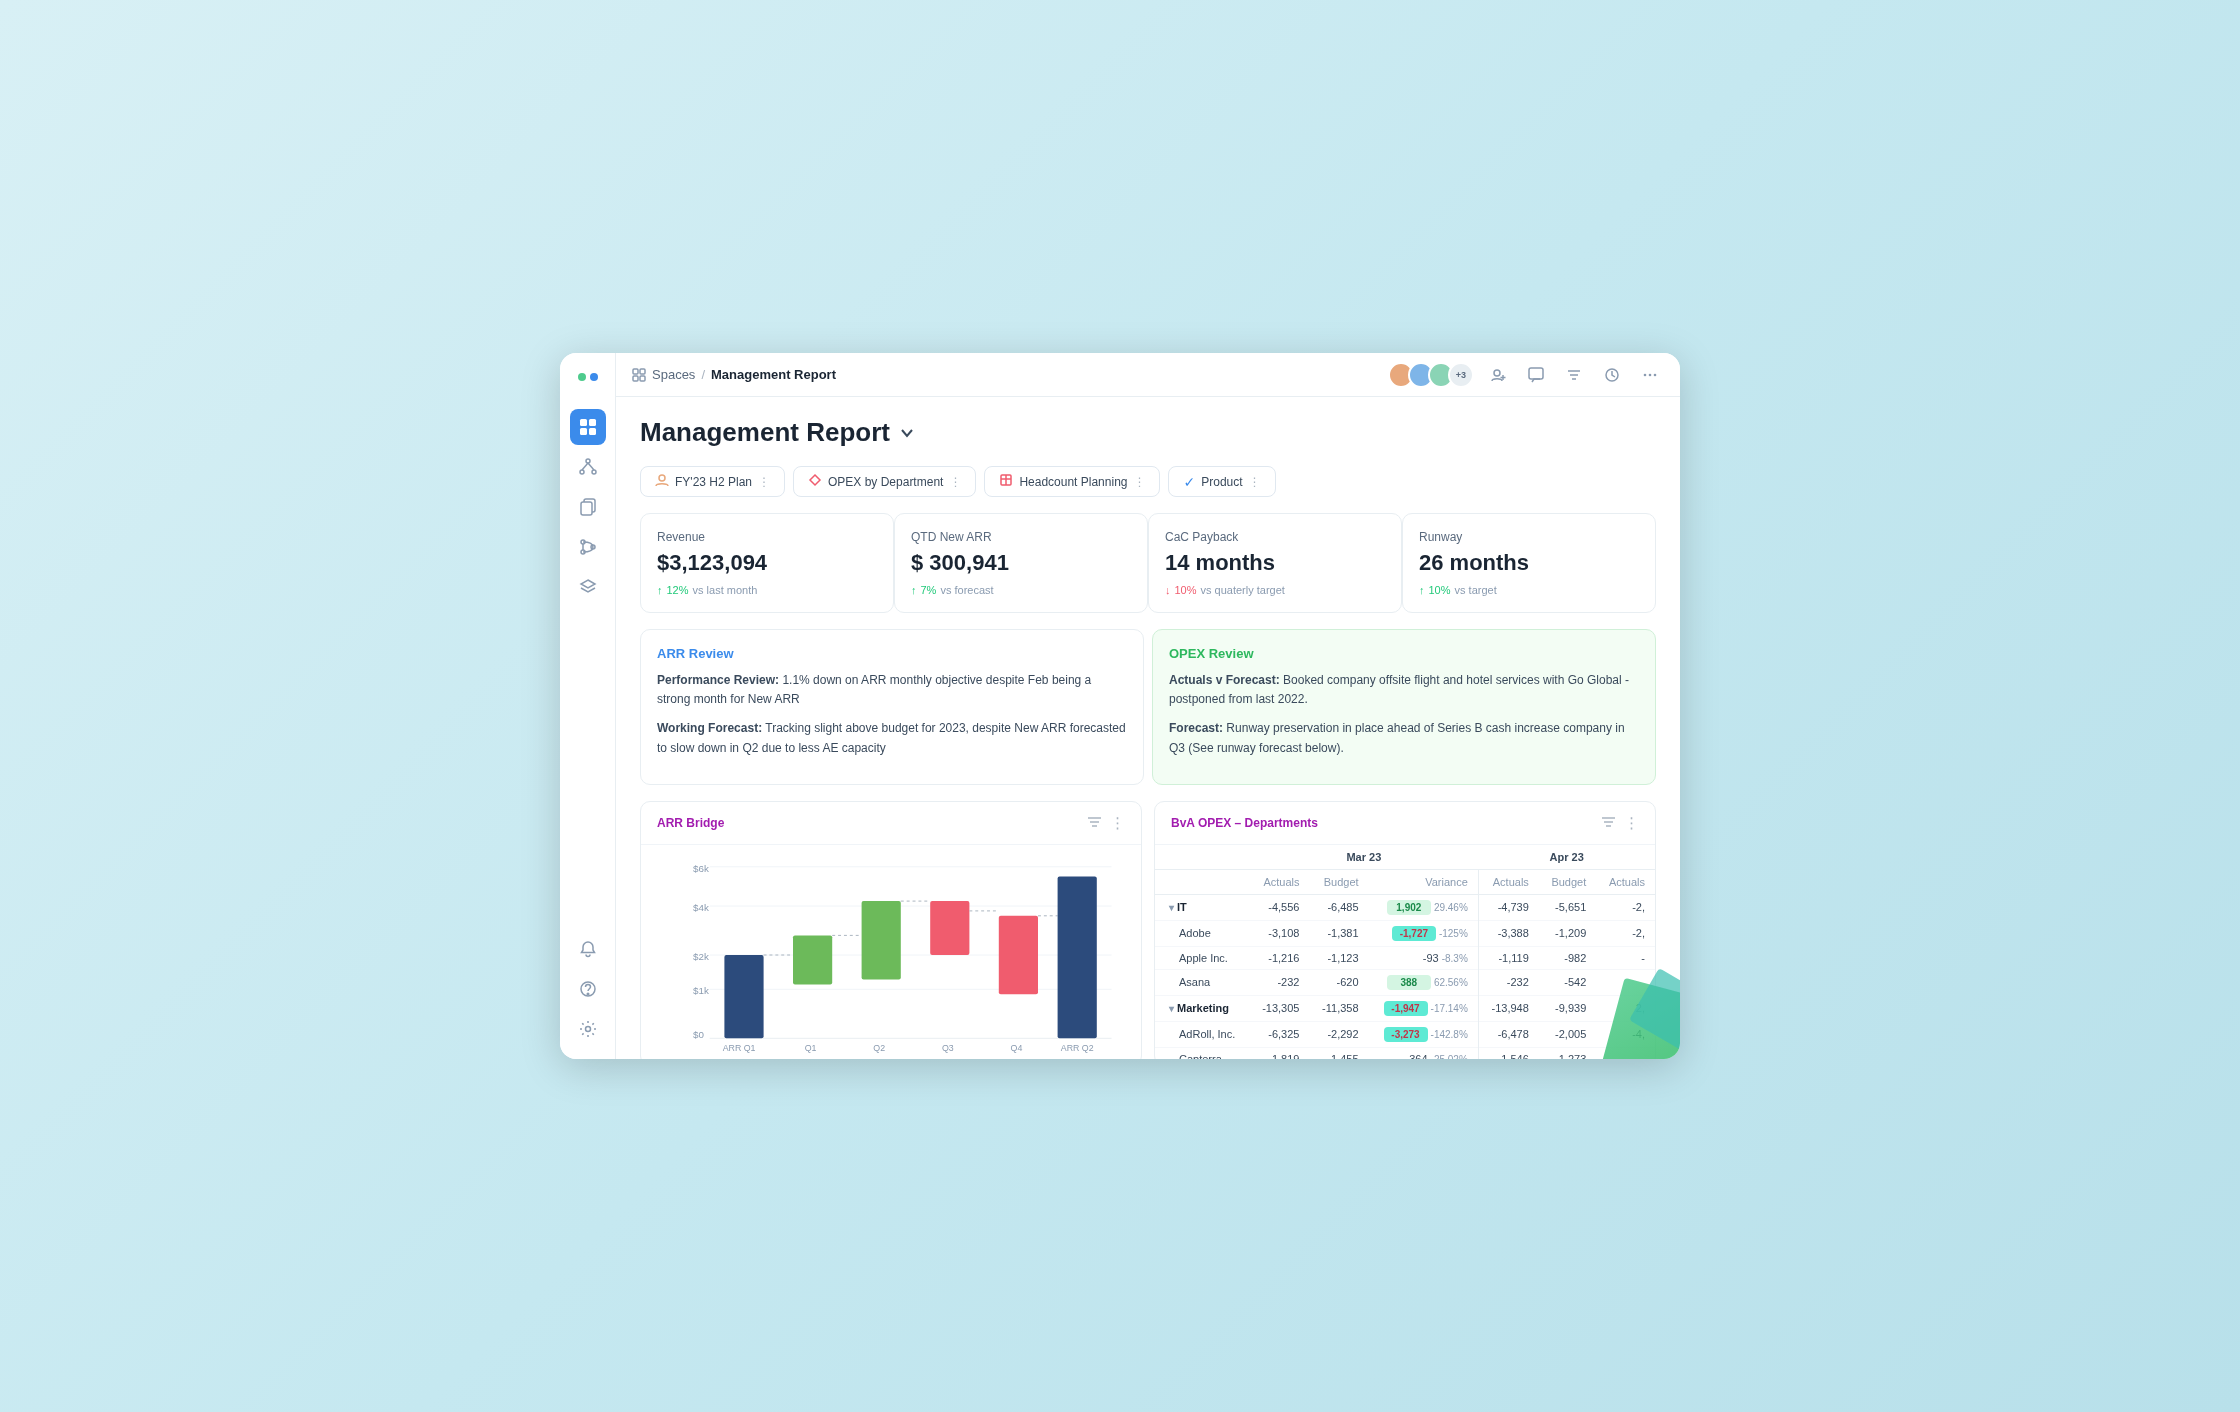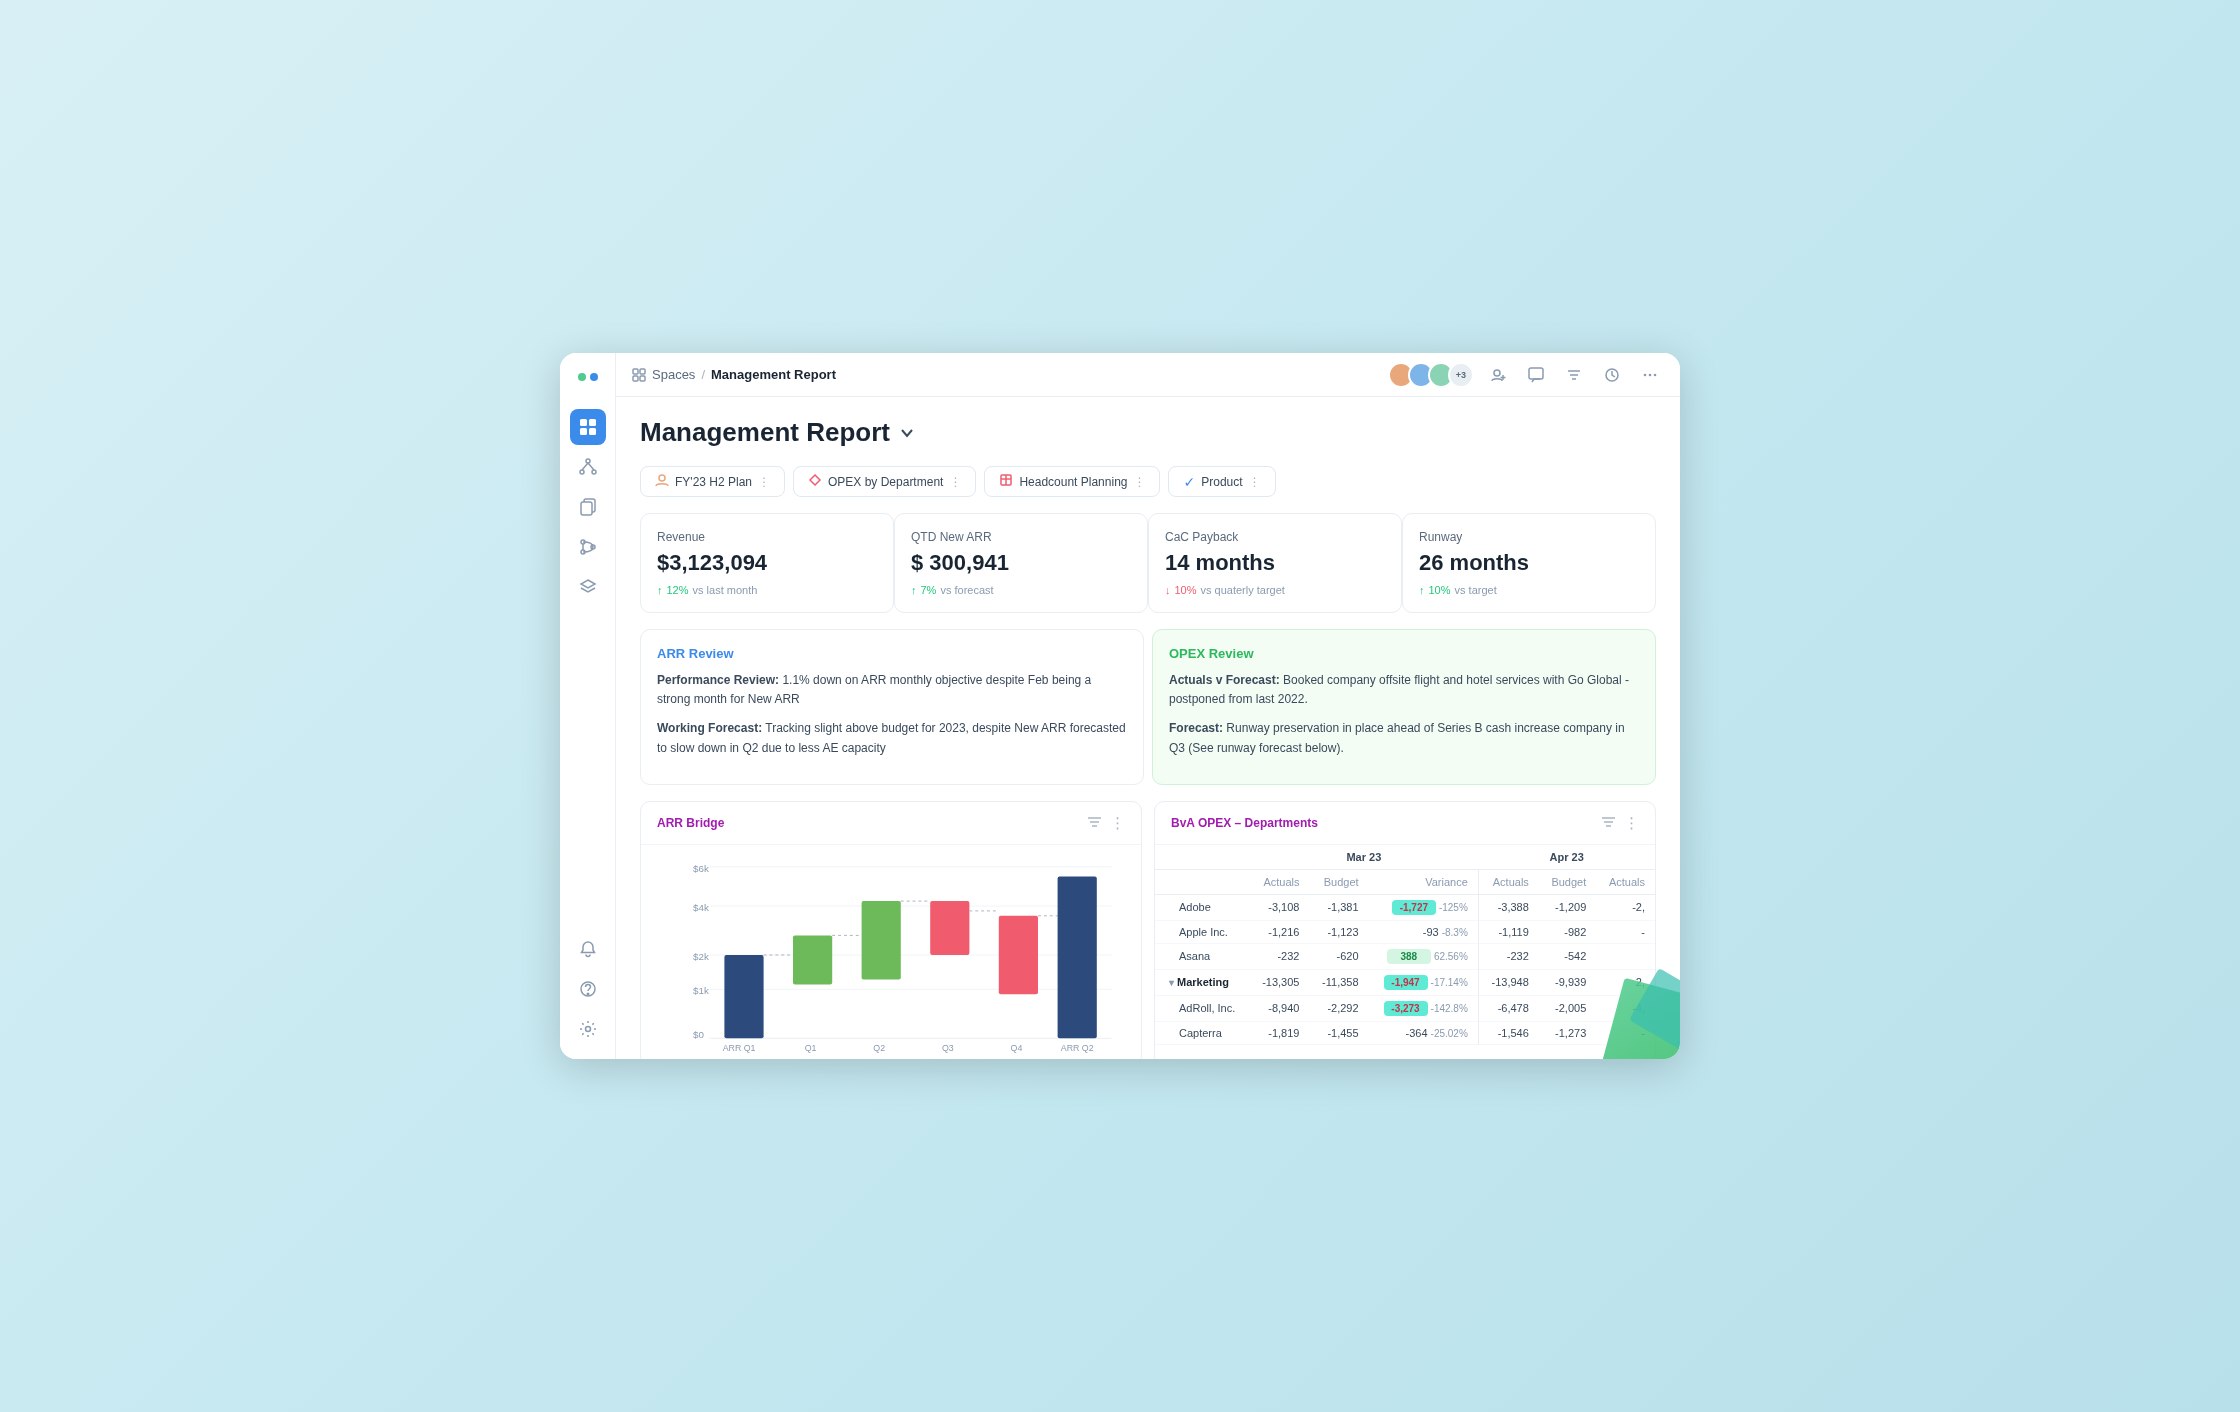--- a/index.html
+++ b/index.html
@@ -641,20 +641,29 @@
                   <th style="text-align:left;padding-left:14px;"></th>
                   <th>Actuals</th>
                   <th>Budget</th>
                   <th>Variance</th>
                   <th style="border-left:1px solid #e8eef2;">Actuals</th>
                   <th>Budget</th>
                   <th>Actuals</th>
                 </tr>
               </thead>
               <tbody id="bva-tbody">
+              <tr class="category-row">
+                    <td style="padding-left: 14px; text-align: left;"><span style="color:#8a9bb0;font-size:10px;margin-right:3px;">▾</span>IT</td>
+                    <td>-4,556</td>
+                    <td>-6,485</td>
+                    <td><span class="badge badge-green">1,902</span> <span style="color:#8a9bb0;font-size:10px;">29.46%</span></td>
+                    <td style="border-left: 1px solid rgb(232, 238, 242);">-4,739</td>
+                    <td>-5,651</td>
+                    <td>-2,</td>
+                  </tr>
                   <tr>
                     <td style="padding-left: 24px; text-align: left;">Adobe</td>
                     <td>-3,108</td>
                     <td>-1,381</td>
                     <td><span class="badge badge-red">-1,727</span> <span style="color:#8a9bb0;font-size:10px;">-125%</span></td>
                     <td style="border-left: 1px solid rgb(232, 238, 242);">-3,388</td>
                     <td>-1,209</td>
                     <td>-2,</td>
                   </tr>
                   <tr>
@@ -679,21 +688,21 @@
                     <td style="padding-left: 14px; text-align: left;"><span style="color:#8a9bb0;font-size:10px;margin-right:3px;">▾</span>Marketing</td>
                     <td>-13,305</td>
                     <td>-11,358</td>
                     <td><span class="badge badge-red">-1,947</span> <span style="color:#8a9bb0;font-size:10px;">-17.14%</span></td>
                     <td style="border-left: 1px solid rgb(232, 238, 242);">-13,948</td>
                     <td>-9,939</td>
                     <td>2,</td>
                   </tr>
                   <tr>
                     <td style="padding-left: 24px; text-align: left;">AdRoll, Inc.</td>
-                    <td>-8,940</td>
+                    <td>-6,325</td>
                     <td>-2,292</td>
                     <td><span class="badge badge-red">-3,273</span> <span style="color:#8a9bb0;font-size:10px;">-142.8%</span></td>
                     <td style="border-left: 1px solid rgb(232, 238, 242);">-6,478</td>
                     <td>-2,005</td>
                     <td>-4,</td>
                   </tr>
                   <tr>
                     <td style="padding-left: 24px; text-align: left;">Capterra</td>
                     <td>-1,819</td>
                     <td>-1,455</td>

